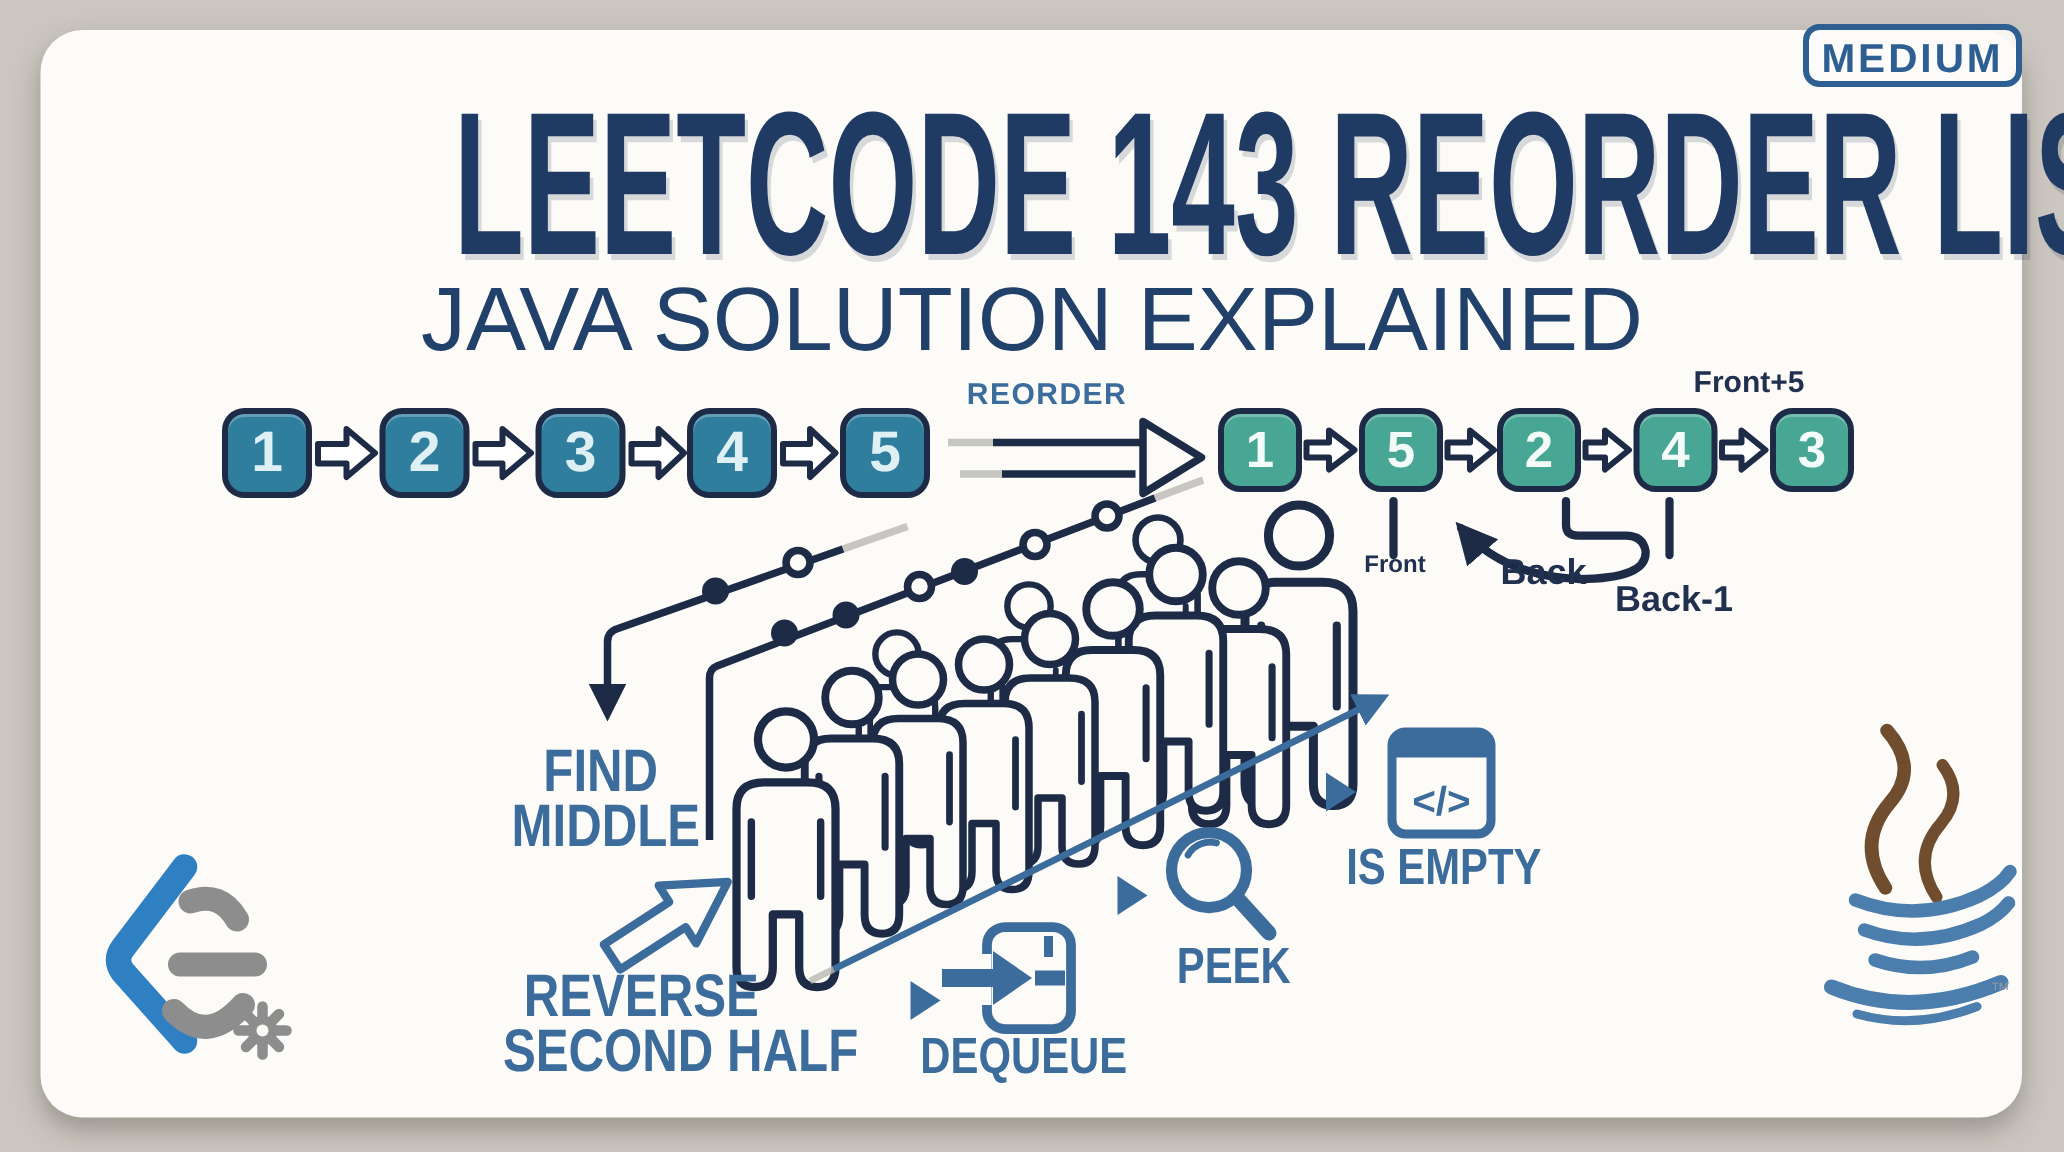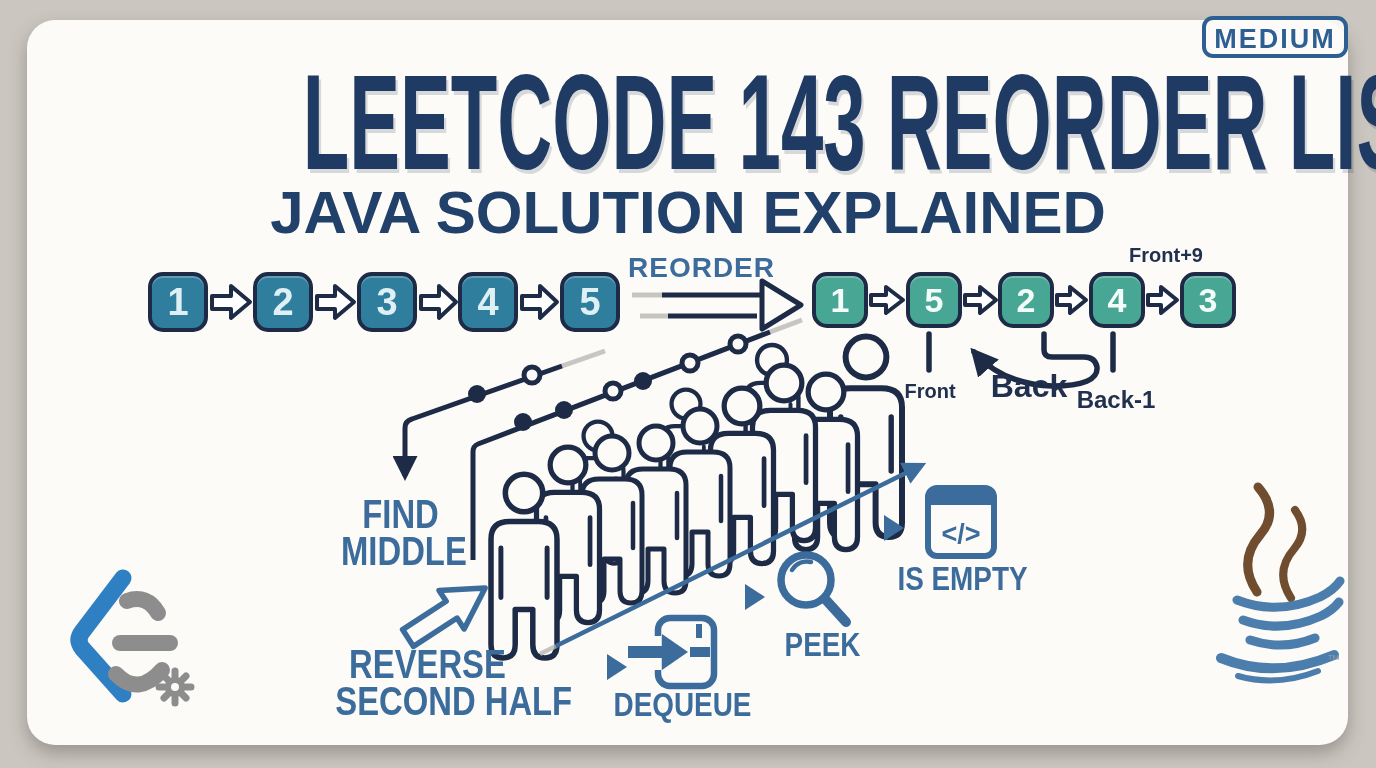--- a/index.html
+++ b/index.html
@@ -5,36 +5,36 @@
   html,body{margin:0;padding:0;background:#b9b5ae;}
   #stage{position:relative;width:1376px;height:768px;overflow:hidden;
          background:#cbc7c0;font-family:"Liberation Sans","DejaVu Sans",sans-serif;}
   .card{position:absolute;left:27px;top:20px;width:1321px;height:725px;
         background:#fcfbf8;border-radius:28px;box-shadow:0 8px 18px rgba(60,55,45,.35);}
   svg#scene{position:absolute;left:0;top:0;}
   .abs{position:absolute;}
   #title{left:0;top:54px;width:1376px;text-align:center;font-size:136px;font-weight:bold;
          color:#1f3a63;line-height:1;white-space:nowrap;transform:scaleX(.56);
          transform-origin:50% 50%;text-shadow:4px 4px 0 rgba(25,35,60,.16);}
-  #subtitle{left:0;top:183px;width:1376px;text-align:center;font-size:60px;font-weight:bold;
+  #subtitle{left:0;top:183px;width:1376px;text-align:center;font-size:60px;font-weight:normal;
             color:#21416b;line-height:1;white-space:nowrap;letter-spacing:0px;}
   #badge{left:1202px;top:16px;width:146px;height:42px;border:4px solid #2d5f93;border-radius:11px;
          background:rgba(252,251,248,.9);color:#2d5f93;font-weight:bold;font-size:27px;
          letter-spacing:2px;text-align:center;line-height:38px;box-sizing:border-box;}
   .lnode{position:absolute;border:4px solid #1d2b47;border-radius:15px;font-weight:bold;
          text-align:center;box-sizing:border-box;box-shadow:inset 0 2px 0 rgba(255,255,255,.25);}
   .node-blue{background:#2f7e9e;color:#dff0f5;}
   .node-green{background:#48a794;color:#f4fcf9;}
   .steel{color:#3c6c9b;}
   .step-label{font-weight:bold;text-align:center;line-height:37px;transform:scaleX(.82);
               transform-origin:center;white-space:nowrap;}
   .step-big{font-size:40px;}
   .step-small{font-size:34px;}
   .ptr{font-weight:bold;color:#21304e;text-align:center;white-space:nowrap;}
-  #reorder-label{left:628px;top:252px;width:140px;text-align:center;font-size:28px;
+  #reorder-label{left:628px;top:252px;width:140px;text-align:center;font-size:20px;
                  font-weight:bold;color:#3c6c9b;letter-spacing:1px;}
   #leetcode-word{left:44px;top:704px;font-size:31px;font-weight:bold;color:#2b2b2b;letter-spacing:1px;}
   #java-word{left:1194px;top:640px;font-size:78px;font-weight:bold;color:#4b7dad;letter-spacing:-3px;}
   #java-tm{left:1327px;top:652px;font-size:13px;color:#8d98a5;}
 </style>
 </head>
 <body>
 
 <div id="stage">
 
@@ -189,24 +189,24 @@
   <div id="reordered-list">
       <div class="lnode node-green" style="left: 812px; top: 272px; width: 56px; height: 56px; font-size: 34px; line-height: 48px;">1</div>
       <div class="lnode node-green" style="left: 906px; top: 272px; width: 56px; height: 56px; font-size: 34px; line-height: 48px;">5</div>
       <div class="lnode node-green" style="left: 998px; top: 272px; width: 56px; height: 56px; font-size: 34px; line-height: 48px;">2</div>
       <div class="lnode node-green" style="left: 1089px; top: 272px; width: 56px; height: 56px; font-size: 34px; line-height: 48px;">4</div>
       <div class="lnode node-green" style="left: 1180px; top: 272px; width: 56px; height: 56px; font-size: 34px; line-height: 48px;">3</div>
     </div>
 
   <div class="abs" id="reorder-label">REORDER</div>
 
-  <div class="abs ptr" style="left:880px;top:380px;width:100px;font-size:20px;">Front</div>
-  <div class="abs ptr" style="left:979px;top:368px;width:100px;font-size:32px;">Back</div>
+  <div class="abs ptr" style="left:880px;top:368px;width:100px;font-size:16px;">Front</div>
+  <div class="abs ptr" style="left:979px;top:368px;width:100px;font-size:24px;">Back</div>
   <div class="abs ptr" style="left:1066px;top:386px;width:100px;font-size:24px;">Back-1</div>
-  <div class="abs ptr" style="left:1116px;top:244px;width:100px;font-size:20px;">Front+9</div>
+  <div class="abs ptr" style="left:1116px;top:244px;width:100px;font-size:20px;">Front+5</div>
 
   <div class="abs step-label step-big steel" style="left:328px;top:496px;width:145px;">
     <div>FIND</div>
     <div>MIDDLE</div>
   </div>
   <div class="abs step-label step-big steel" style="left:315px;top:646px;width:225px;">
     <div>REVERSE</div>
     <div>SECOND HALF</div>
   </div>
   <div class="abs step-label step-small steel" style="left:595px;top:686px;width:175px;">DEQUEUE</div>

